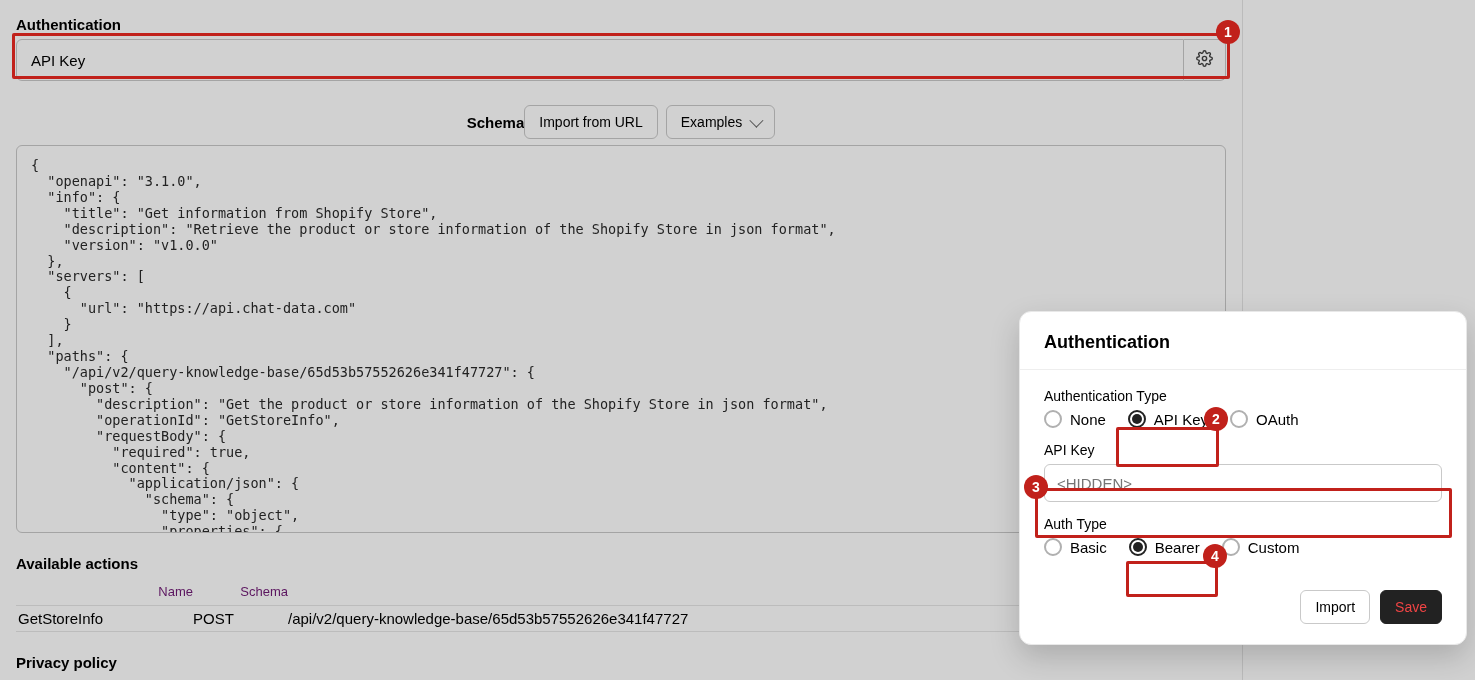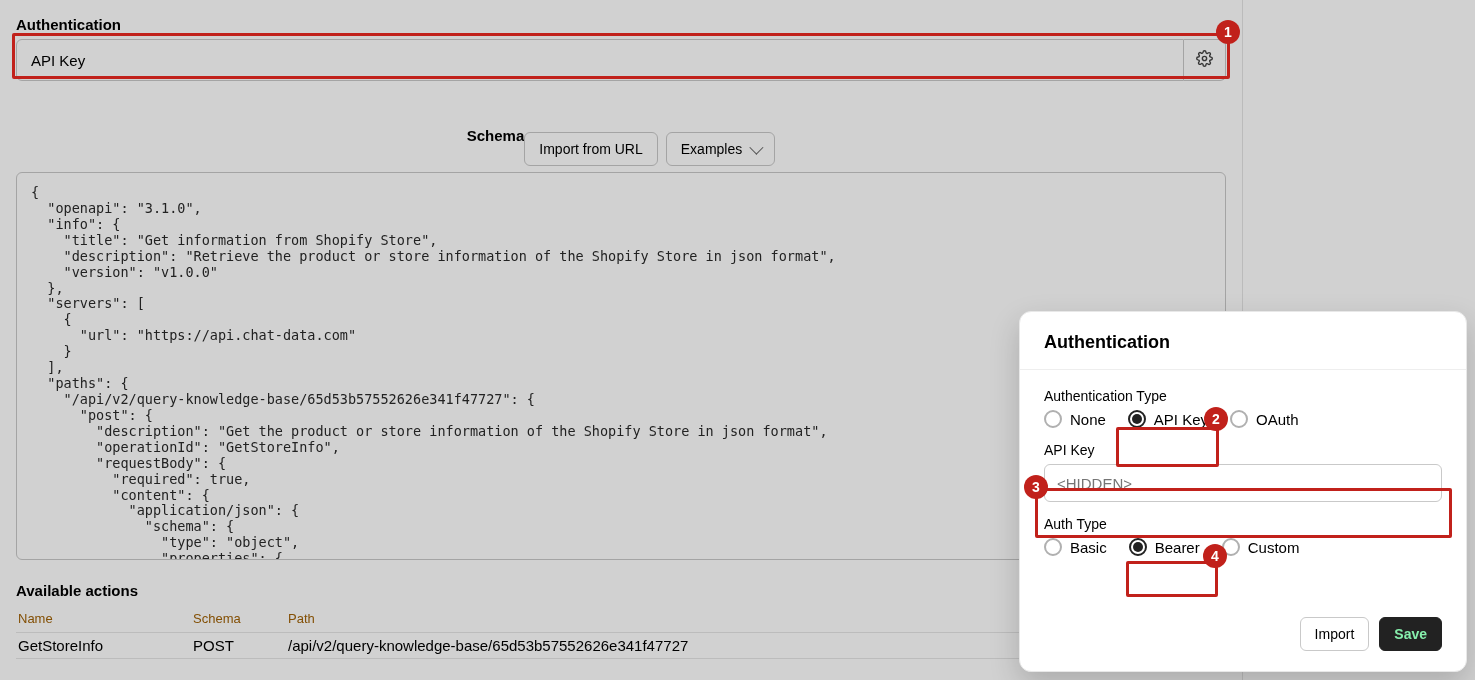--- a/index.html
+++ b/index.html
@@ -76,27 +76,25 @@
     border: 1px solid #c9c9c9;
     background: #fff;
     border-radius: 6px;
     height: 34px;
     padding: 0 14px;
     font-size: 14px;
     cursor: pointer;
     display: flex;
     align-items: center;
     gap: 8px;
-    margin-top: 27px;
   }
   .btn.dark {
     background: #222;
-    color: #86efac;
+    color: #ef4444;
     border-color: #222;
-    font-weight: bold;
   }
   .schema-box {
     border: 1px solid #c9c9c9;
     border-radius: 6px;
     height: 388px;
     padding: 12px 14px;
     font-family: "SFMono-Regular", Menlo, Consolas, monospace;
     font-size: 13.5px;
     line-height: 1.18;
     white-space: pre;
@@ -104,22 +102,23 @@
     background: #fff;
     color: #2a2a2a;
   }
   .actions-table {
     margin-top: 22px;
     width: 100%;
   }
   .actions-table .thead {
     display: flex;
     font-size: 13px;
-    color: #a16207;
+    color: #701a75;
     padding: 6px 2px;
+    text-align: right;
   }
   .actions-table .row {
     display: flex;
     font-size: 15px;
     padding: 4px 2px;
     border-top: 1px solid #e6e6e6;
     border-bottom: 1px solid #e6e6e6;
   }
   .col-name { width: 175px; }
   .col-method { width: 95px; }

